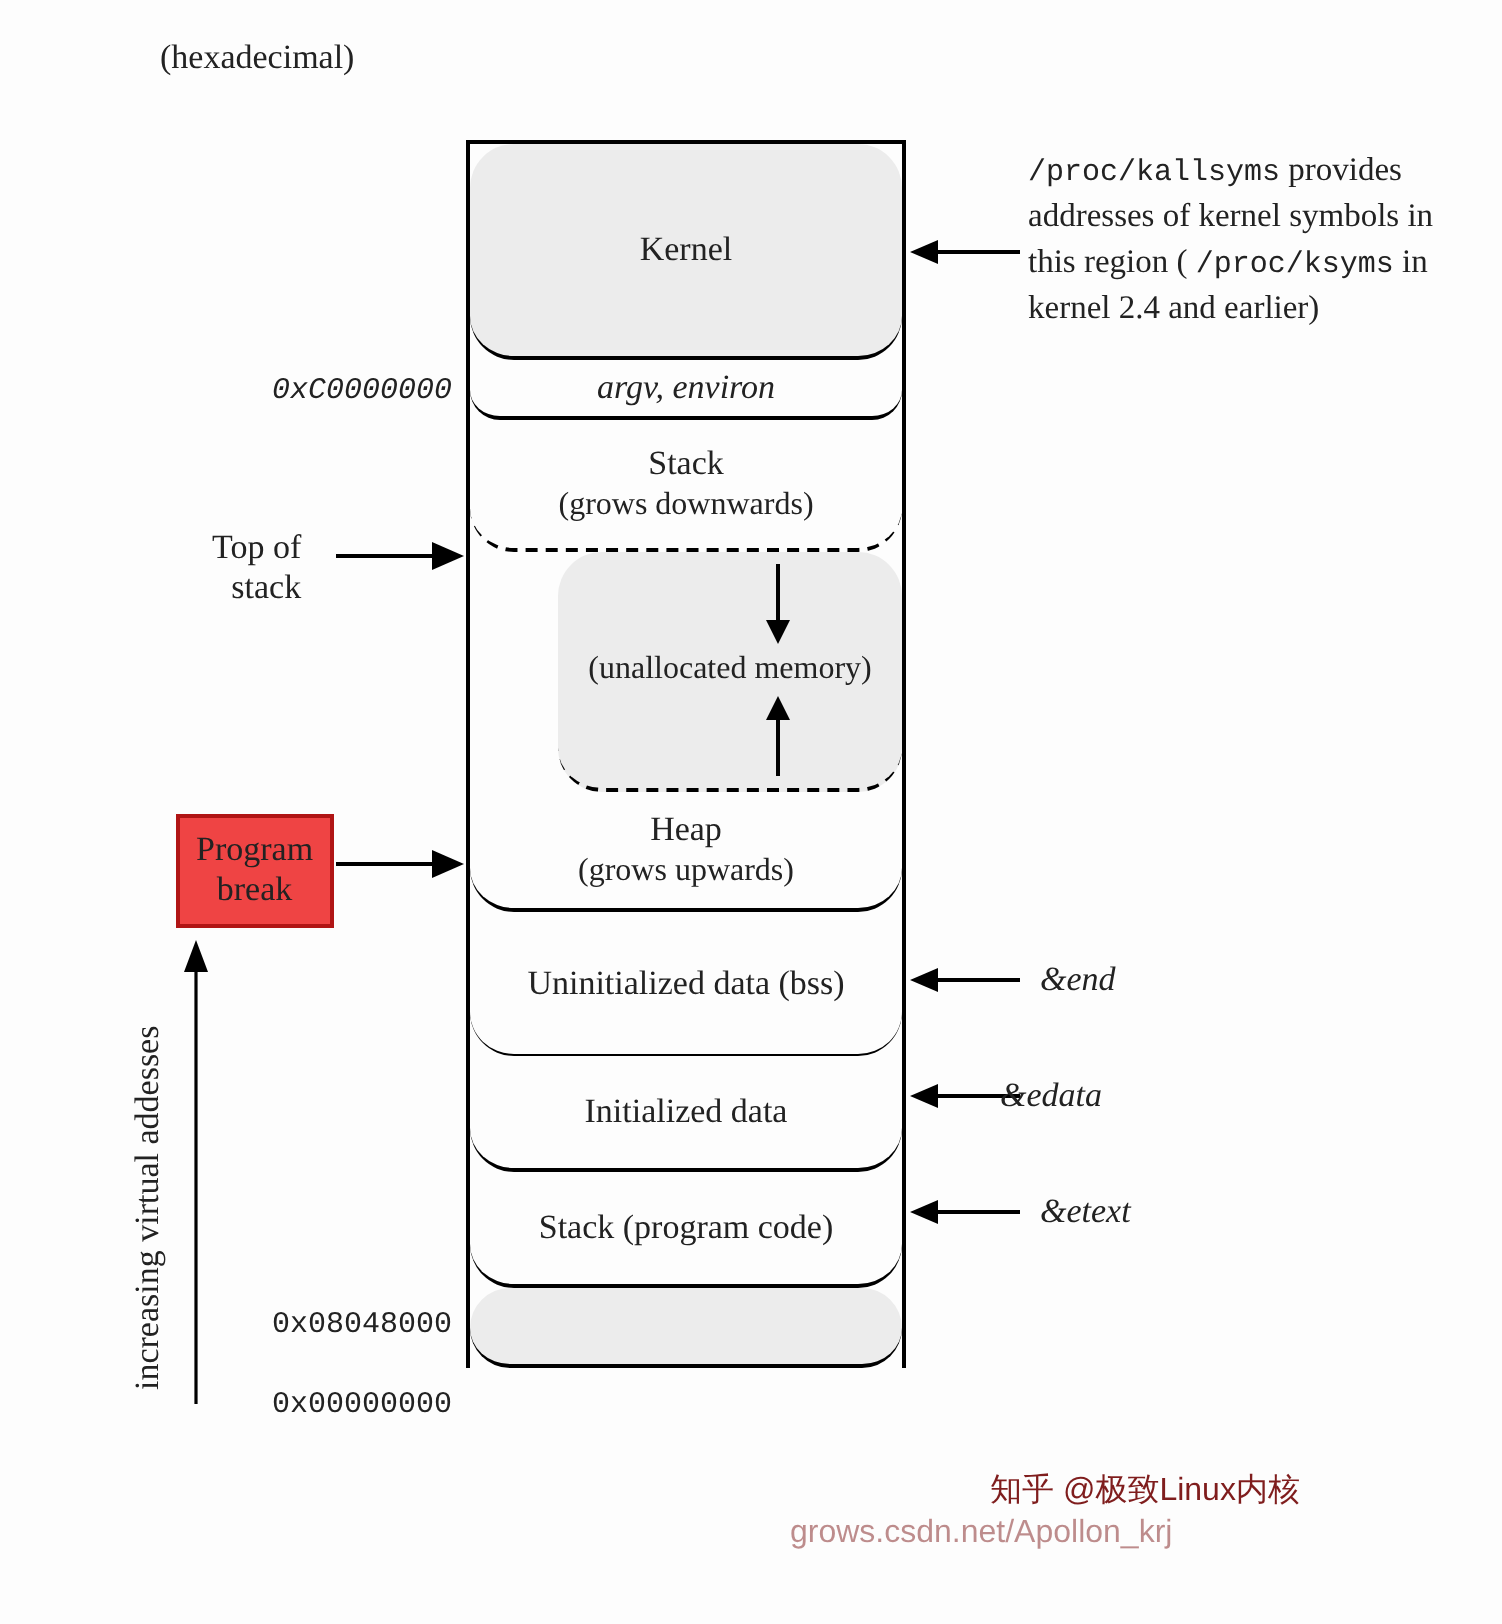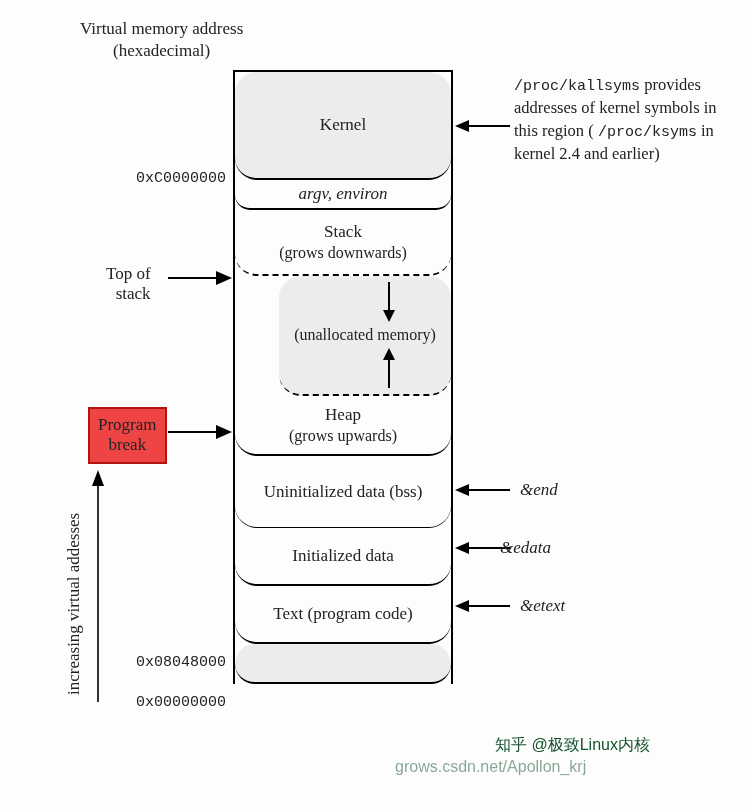--- a/index.html
+++ b/index.html
@@ -58,30 +58,29 @@
   }
   .vtext {
     position: absolute;
     transform: rotate(-90deg);
     transform-origin: left top;
     font-size: 17px;
     white-space: nowrap;
   }
   .watermark {
     position: absolute;
-    color: #14532d;
+    color: #7f1d1d;
     font-size: 16px;
     font-family: sans-serif;
   }
 </style>
 </head>
 <body>
 
 <div class="title">
-  <div>Virtual memory address</div>
   <div>(hexadecimal)</div>
 </div>
 
 <div class="diagram-col">
   <div class="seg gray" style="height:108px;">
     <div>Kernel</div>
   </div>
   <div class="seg italic" style="height:30px;">
     <span>argv, environ</span>
   </div>
@@ -104,26 +103,26 @@
     <div>Heap</div>
     <div class="sub">(grows upwards)</div>
   </div>
   <div class="seg thin-bottom" style="height:72px;">
     <span>Uninitialized data (bss)</span>
   </div>
   <div class="seg" style="height:58px;">
     <span>Initialized data</span>
   </div>
   <div class="seg" style="height:58px;">
-    <span>Text (program code)</span>
+    <span>Stack (program code)</span>
   </div>
   <div class="seg gray" style="height:40px;"></div>
 </div>
 
-<div class="addr" style="left:130px; top:170px; width:96px;">0xC0000000</div>
+<div class="addr" style="left:130px; top:187px; width:96px;font-style:italic;">0xC0000000</div>
 <div class="addr" style="left:130px; top:654px; width:96px;">0x08048000</div>
 <div class="addr" style="left:130px; top:694px; width:96px;">0x00000000</div>
 
 <svg class="arrow-svg" style="left:455px; top:116px;" width="55" height="20">
   <line x1="12" y1="10" x2="55" y2="10" stroke="#000" stroke-width="2"></line>
   <polygon points="0,10 14,4 14,16" fill="#000"></polygon>
 </svg>
 <div class="side-note" style="left:514px; top:74px;">
   <span class="mono">/proc/kallsyms</span>
   <span>provides addresses of kernel symbols in this region (</span>

